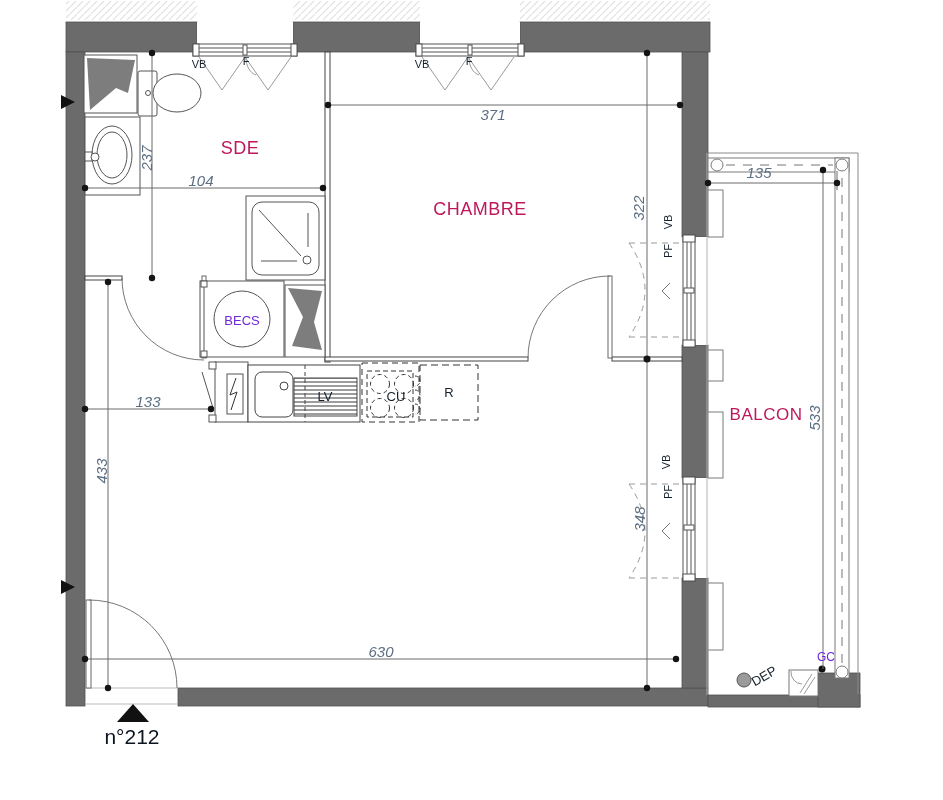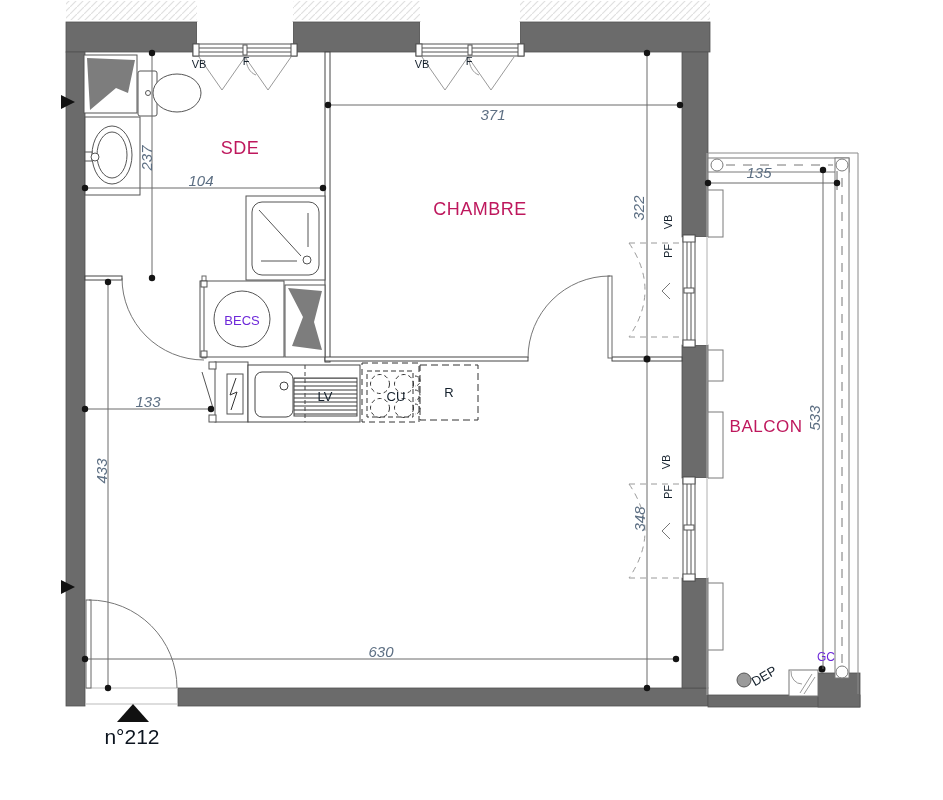--- a/index.html
+++ b/index.html
@@ -261,21 +261,21 @@
   <g fill="#111">
     <polygon points="61,95 61,109 75,102"></polygon>
     <polygon points="61,580 61,594 75,587"></polygon>
   </g>
 
   <polygon points="117,722 149,722 133,704" fill="#111"></polygon>
 </svg>
 
 <div class="lbl room" style="left:240px;top:148px;">SDE</div>
 <div class="lbl room" style="left:480px;top:209px;">CHAMBRE</div>
-<div class="lbl room room-md" style="left:766px;top:426px;">BALCON</div>
+<div class="lbl room room-md" style="left:766px;top:414px;">BALCON</div>
 
 <div class="lbl fixture" style="left:242px;top:320px;font-size:13px;">BECS</div>
 <div class="lbl fixture-md" style="left:325px;top:396px;">LV</div>
 <div class="lbl fixture-md" style="left:388px;top:396px;margin-left:8px;">CU</div>
 <div class="lbl fixture-md" style="left:449px;top:392px;">R</div>
 <div class="lbl fixture" style="left:826px;top:657px;">GC</div>
 <div class="lbl fixture-md rot-dep" style="left:764px;top:676px;">DEP</div>
 
 <div class="lbl fixture-sm" style="left:199px;top:64px;">VB</div>
 <div class="lbl fixture-sm" style="left:246px;top:61px;">F</div>

